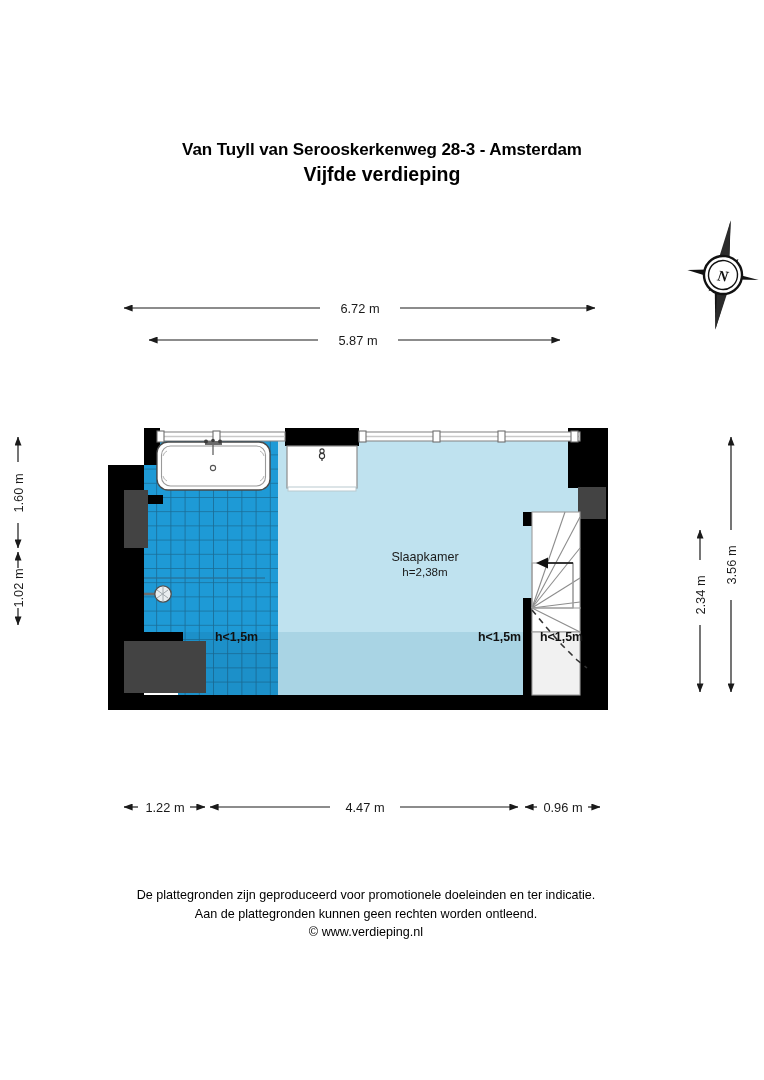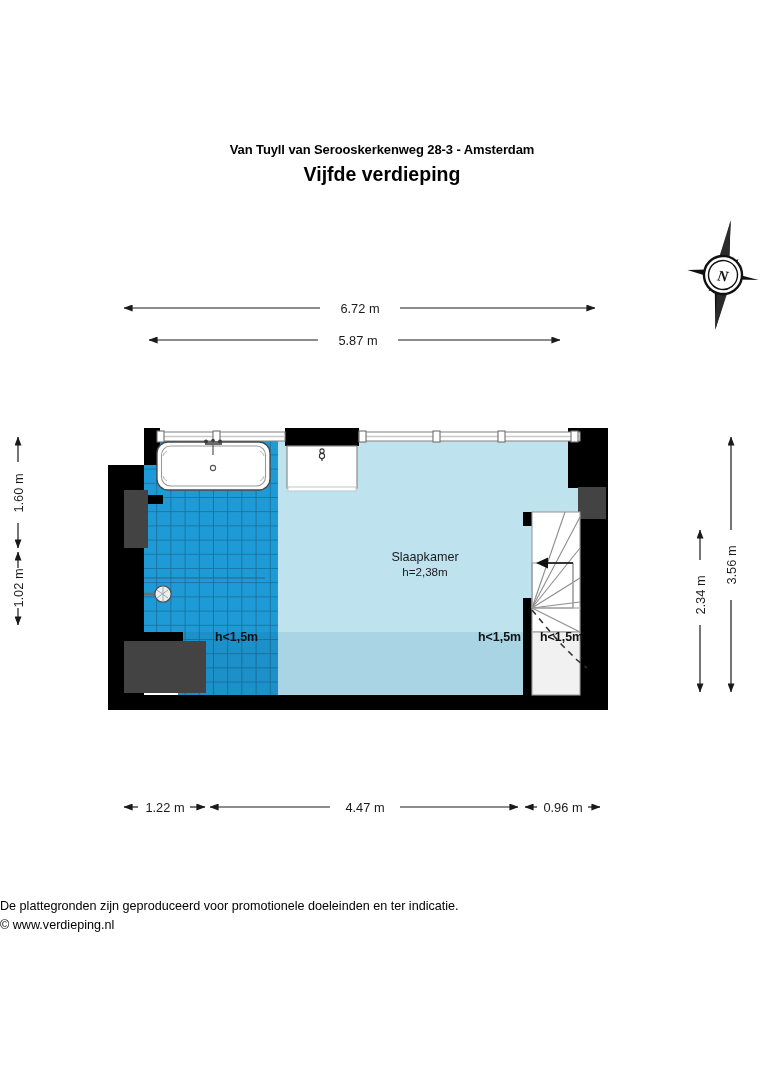--- a/index.html
+++ b/index.html
@@ -26,41 +26,40 @@
 
   
   .title-block {
     position: absolute;
     left: 0;
     top: 137px;
     width: 764px;
     text-align: center;
   }
   .title-line1 {
-    font-size: 13px;
+    font-size: 17px;
     font-weight: bold;
     letter-spacing: -0.1px;
     line-height: 25px;
     white-space: nowrap;
   }
   .title-line2 {
     font-size: 19.5px;
     font-weight: bold;
     line-height: 25px;
     white-space: nowrap;
   }
 
   
   .footer-block {
     position: absolute;
     left: 0;
     top: 886px;
     width: 732px;
-    text-align: left;
-    margin-top: 11px;
+    text-align: center;
   }
   .footer-line {
     font-size: 12.6px;
     line-height: 18.5px;
     white-space: nowrap;
   }
 
   
   #plan-svg {
     position: absolute;
@@ -105,20 +104,21 @@
 
 <div id="sheet">
 
   <div class="title-block">
     <div class="title-line1">Van Tuyll van Serooskerkenweg 28-3 - Amsterdam</div>
     <div class="title-line2">Vijfde verdieping</div>
   </div>
 
   <div class="footer-block">
     <div class="footer-line">De plattegronden zijn geproduceerd voor promotionele doeleinden en ter indicatie.</div>
+    <div class="footer-line">Aan de plattegronden kunnen geen rechten worden ontleend.</div>
     <div class="footer-line">© www.verdieping.nl</div>
   </div>
 
   <svg id="plan-svg" viewBox="0 0 764 1080">
     <defs>
 
       <pattern id="tilePattern" width="14.2" height="14.2" patternUnits="userSpaceOnUse">
         <rect width="14.2" height="14.2" fill="#1e9ad6"></rect>
         <path d="M0 0 H14.2 M0 0 V14.2" stroke="#1a6b94" stroke-width="1.6"></path>
       </pattern>

